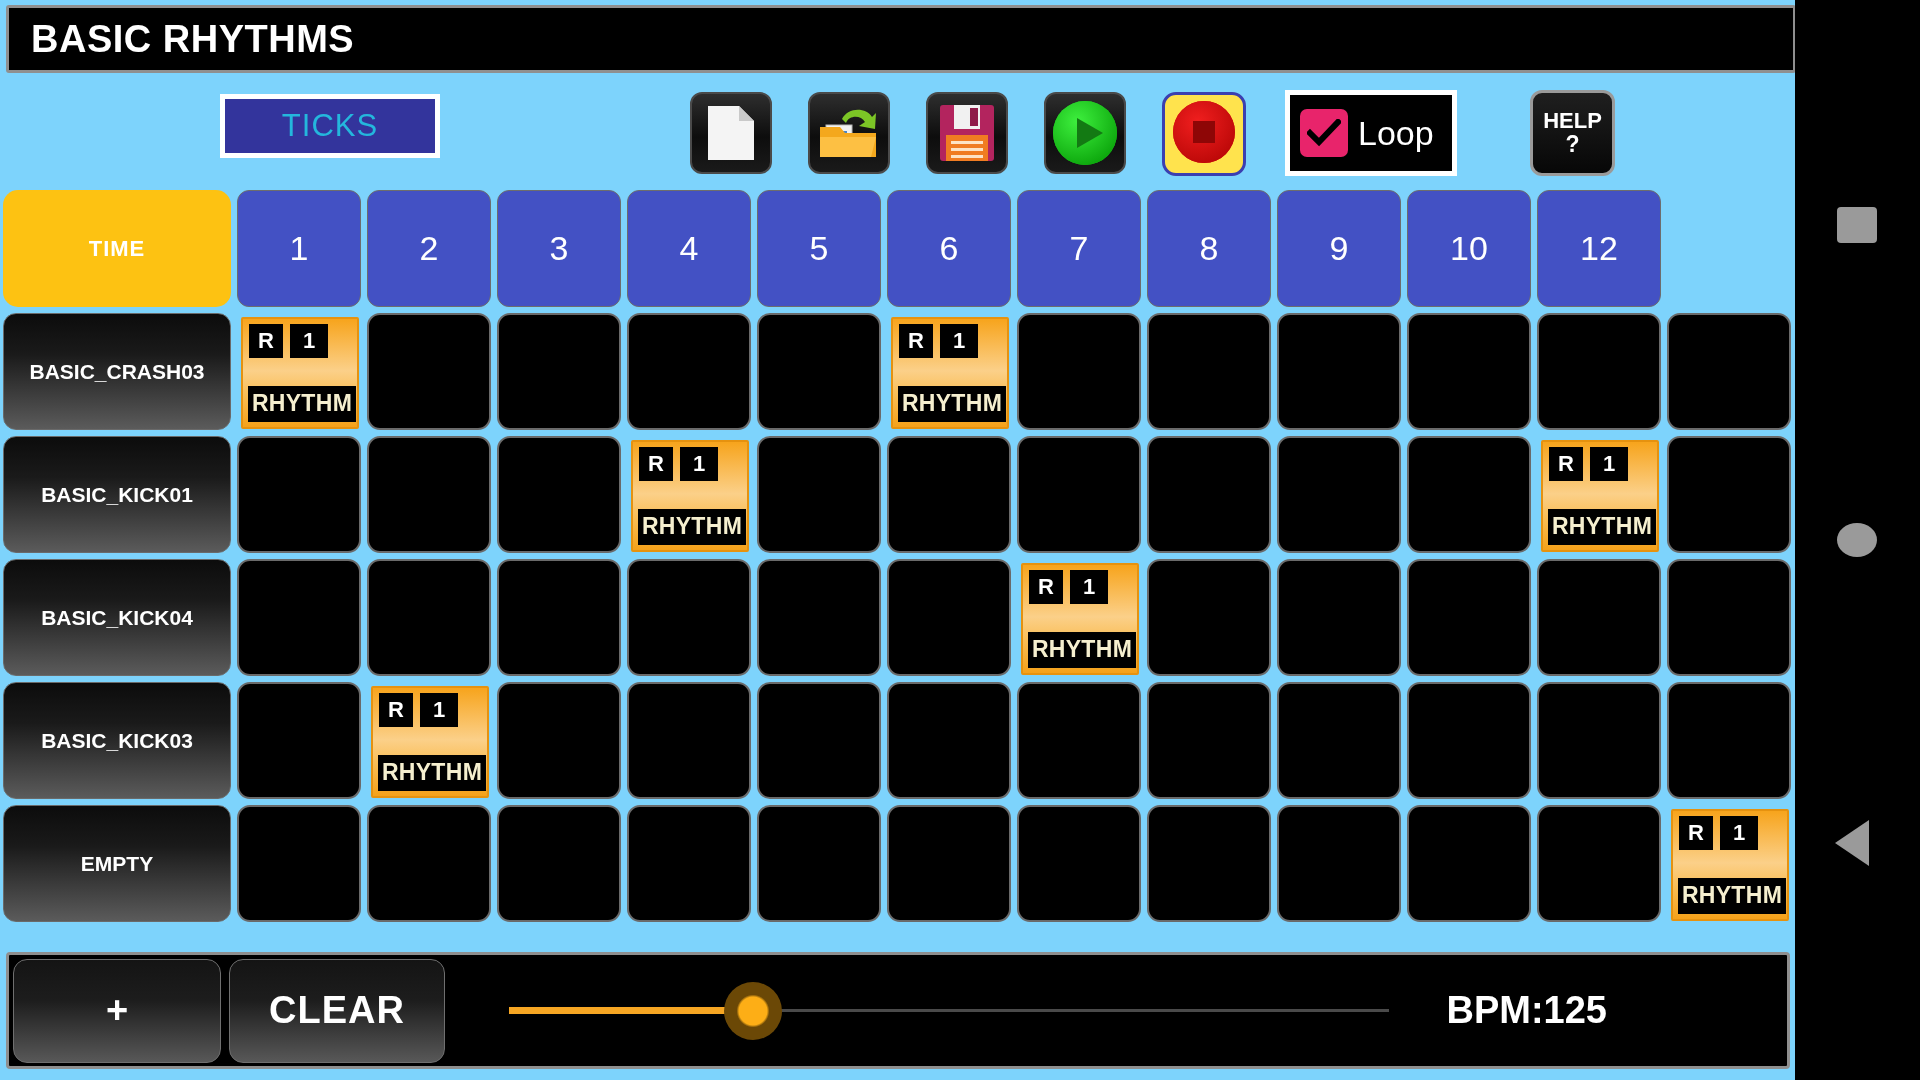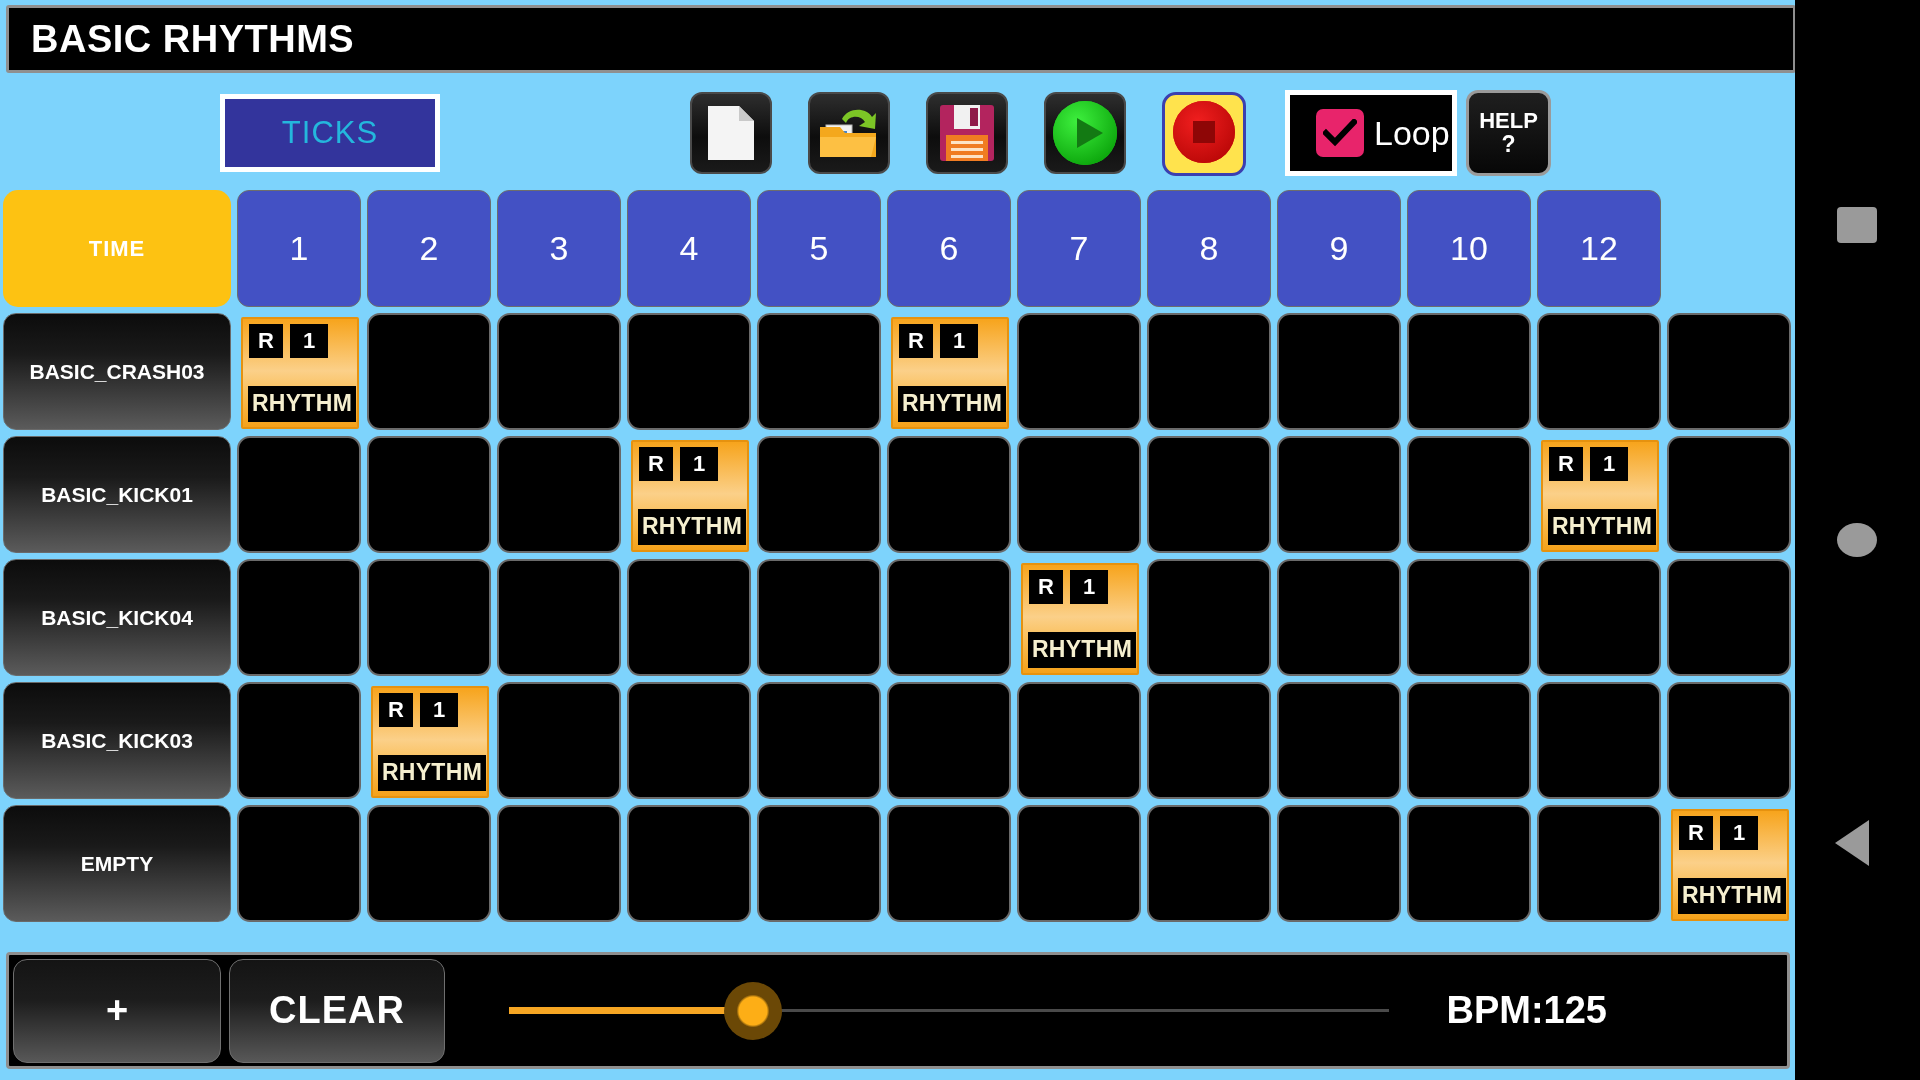--- a/index.html
+++ b/index.html
@@ -32,21 +32,21 @@
     padding-left: 22px;
   }
 
   
   .toolbar {
     position: absolute; left: 0; top: 82px;
     width: 1795px; height: 105px;
   }
   .ticks-btn {
     position: absolute; left: 220px; top: 12px;
-    width: 220px; height: 78px;
+    width: 220px; height: 64px;
     background: #33349c;
     border: 5px solid #ffffff;
     display: flex; align-items: center; justify-content: center;
     color: #24b7dd;
     font-size: 31px;
     letter-spacing: 1px;
   }
 
   .tool {
     position: absolute; top: 10px;
@@ -66,32 +66,32 @@
     border-radius: 14px;
     display: flex; align-items: center; justify-content: center;
   }
 
   .loopbox {
     position: absolute; left: 1285px; top: 8px;
     width: 172px; height: 86px;
     background: #000;
     border: 5px solid #ffffff;
     display: flex; align-items: center; gap: 10px;
-    padding-left: 26px;
+    padding-left: 10px;
   }
   .loop-check {
     width: 48px; height: 48px;
     background: #e8246b;
     border-radius: 7px;
     display:flex; align-items:center; justify-content:center;
   }
   .loop-label { color: #fff; font-size: 34px; }
 
   .helpbtn {
-    position: absolute; left: 1466px; top: 8px;
+    position: absolute; left: 1530px; top: 8px;
     width: 85px; height: 86px;
     background: linear-gradient(180deg,#1f1f1f,#070707);
     border: 3px solid #9a9a9a;
     border-radius: 12px;
     display: flex; flex-direction: column;
     align-items: center; justify-content: center;
     color: #fff;
   }
   .helpbtn .h1t { font-size: 22px; font-weight: bold; line-height: 1.05; }
   .helpbtn .h2t { font-size: 23px; font-weight: bold; line-height: 1.05; }

